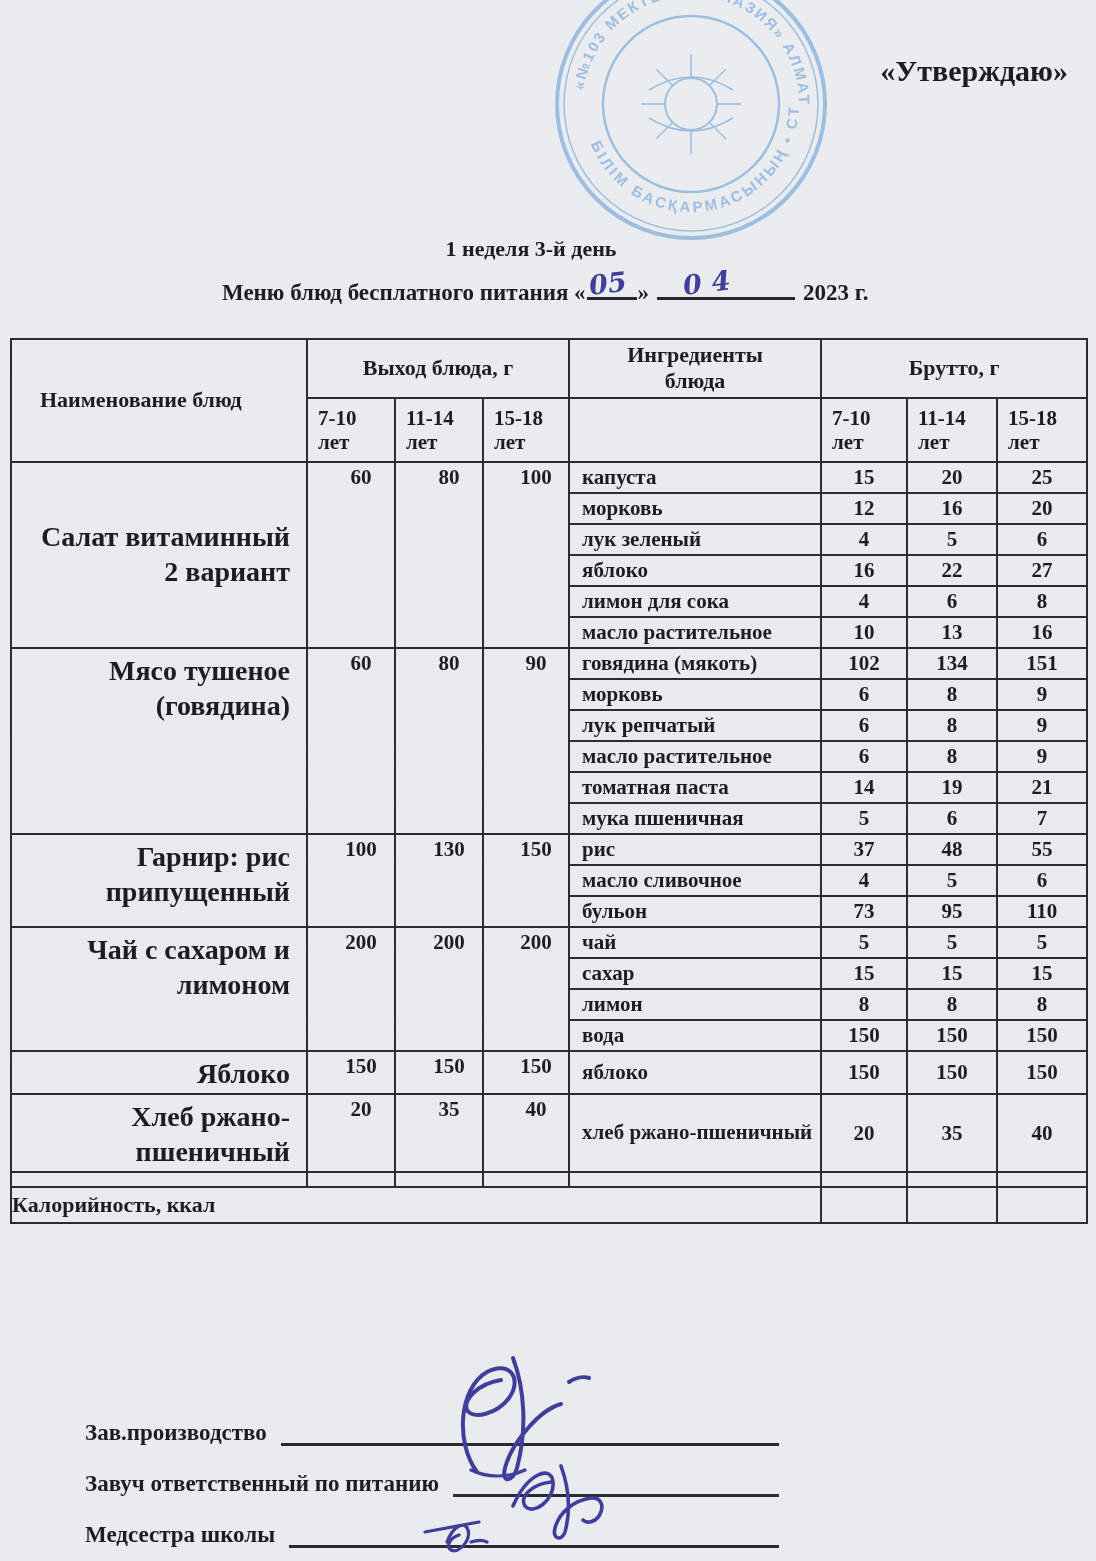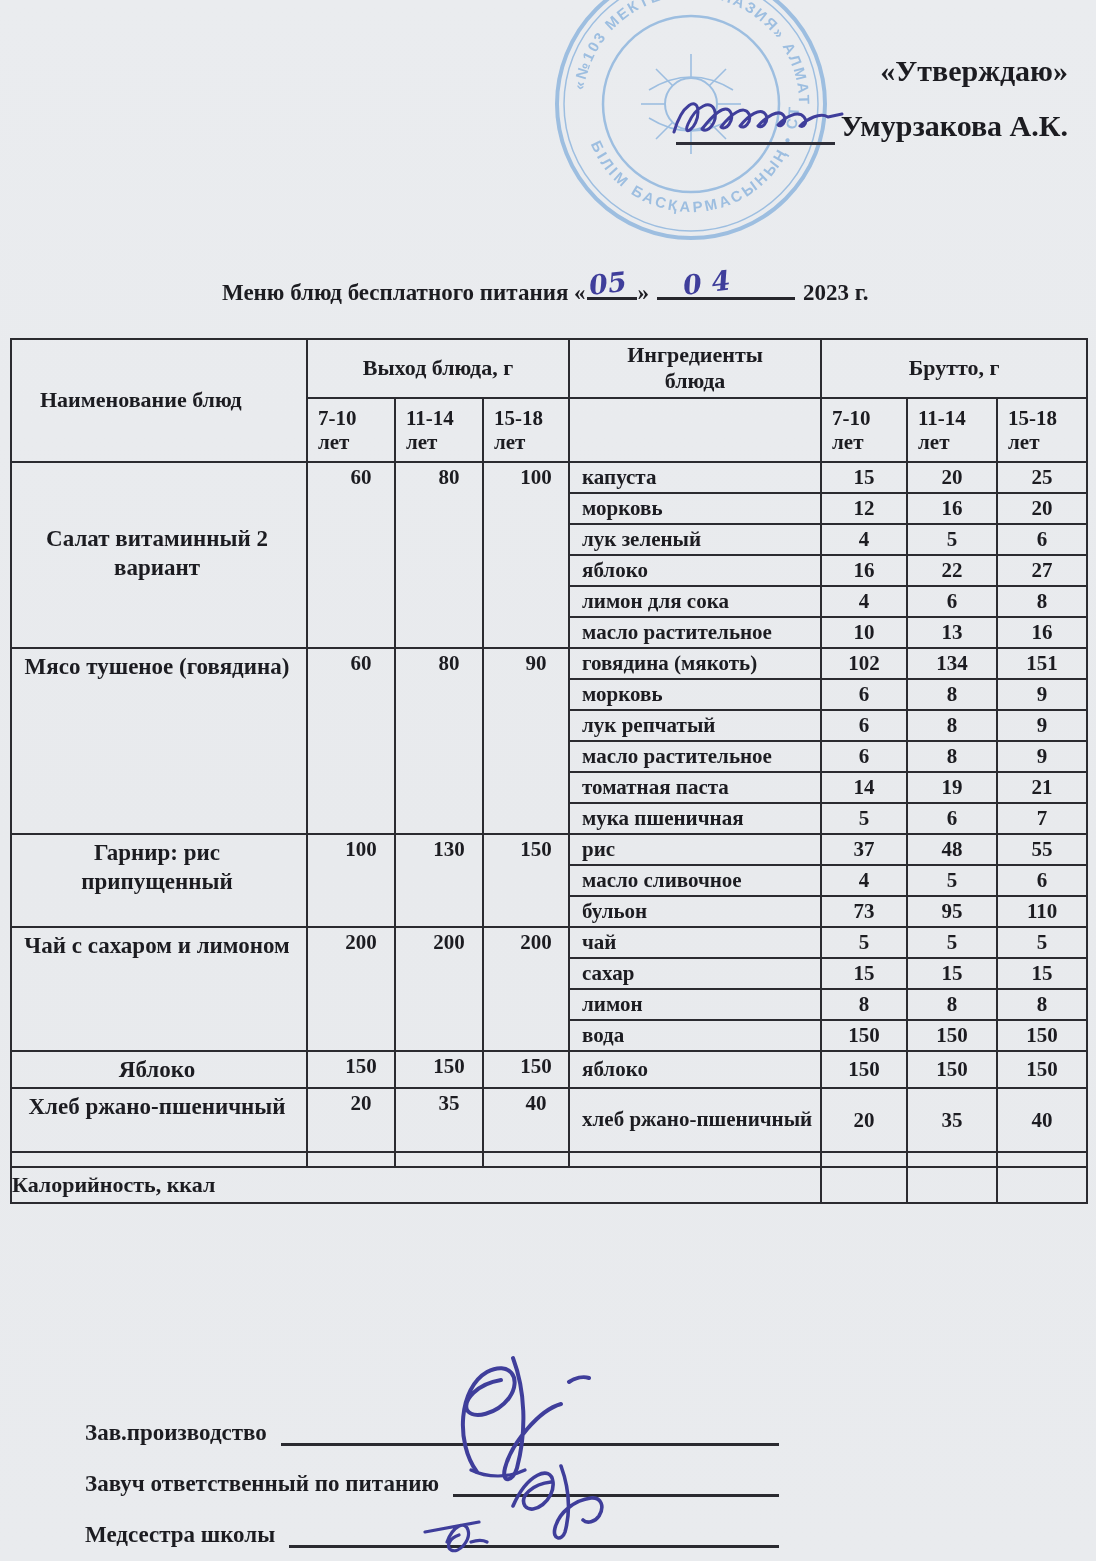--- a/index.html
+++ b/index.html
@@ -40,21 +40,21 @@
   .table-wrap{position:absolute;left:10px;top:338px;width:1076px;}
   table{border-collapse:collapse;table-layout:fixed;width:1076px;}
   th,td{border:2px solid var(--border);vertical-align:middle;}
   thead th{font-size:22px;padding:2px 4px;}
   thead tr:first-child th{height:52px;}
   thead tr:last-child th{height:64px;text-align:left;padding-left:10px;font-size:21px;line-height:1.15;}
   thead tr:last-child th.c{padding-left:10px;}
   .th-name{font-size:22px;text-align:left;padding-left:28px;}
   .th-ing span{display:inline-block;max-width:150px;line-height:1.2;}
   tbody td{height:31px;font-size:21px;line-height:1.05;}
-  td.name{text-align:center;padding:4px 16px 2px 12px;vertical-align:top;font-size:23px;line-height:1.25;}
+  td.name{text-align:right;padding:4px 16px 2px 12px;vertical-align:top;font-size:28px;line-height:1.25;}
   tbody tr:first-child td.name{vertical-align:middle;padding-top:0;}
   td.out{text-align:center;vertical-align:top;padding-top:3px;padding-left:20px;}
   td.ing{text-align:left;padding:2px 6px 2px 12px;line-height:1.1;}
   td.num{text-align:center;}
   tbody tr:nth-child(21) td{height:64px;}
   tr.spacer td{height:15px;}
   tr.footer td{height:36px;}
   td.cal{text-align:left;font-size:22px;}
 
   
@@ -101,30 +101,23 @@
         <line x1="181" y1="111" x2="164" y2="128"></line>
           <line x1="128" y1="164" x2="111" y2="181"></line>
         <path d="M104 160 q42 26 84 0"></path>
           <path d="M104 132 q42 -26 84 0"></path>
       </g>
     </g>
   </svg>
 
   <div class="approval">
     <div class="row">«Утверждаю»</div>
-    <div class="sign-row">
-      <span class="sig-underline">
-        <svg class="pen-sig" width="184" height="64" viewBox="0 0 184 64">
-          <path stroke-width="3" d="M6 48 C14 20 30 12 30 28 C30 44 14 54 20 40 C28 22 44 14 47 28 C49 38 40 50 34 45 C44 32 58 18 63 29 C66 37 58 47 53 43 C62 31 76 20 81 30 C84 38 76 46 72 42 C80 32 93 22 98 31 C101 38 94 45 90 42 C98 33 111 24 116 32 C119 38 113 44 110 41 C117 33 130 26 136 33 C140 38 136 44 132 42 C139 35 152 28 160 33 L174 30"></path>
-        </svg>
-      </span>
-      <span class="dname">Умурзакова А.К.</span>
-    </div>
   </div>
 
+  <div class="doc-title">1 неделя 3-й день</div>
   <div class="menu-line">
     <span>Меню блюд бесплатного питания «</span><span class="blank short"><span class="hand">05</span></span><span>»</span><span class="blank long"><span class="hand">04</span></span><span>2023 г.</span>
   </div>
 
   <div class="table-wrap">
     <table>
       <colgroup>
         <col style="width:296px">
           <col style="width:88px">
           <col style="width:88px">

